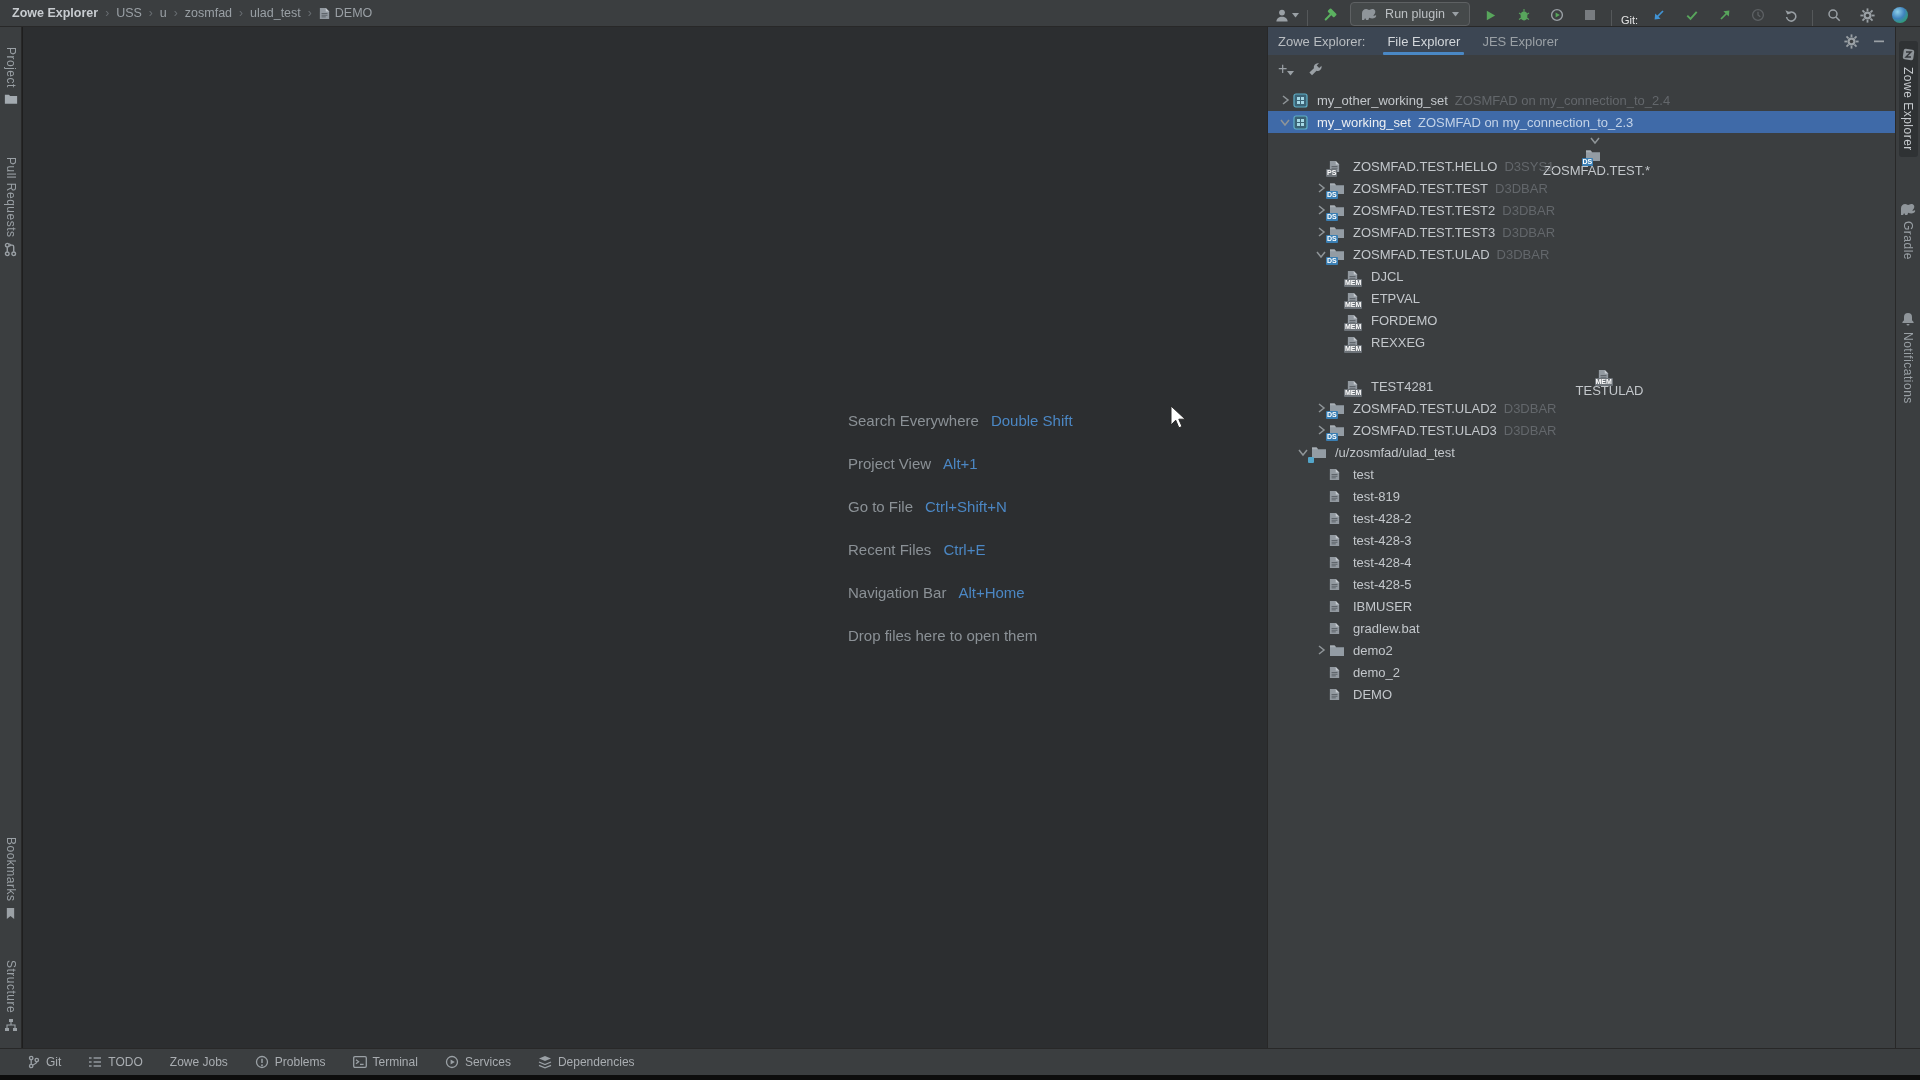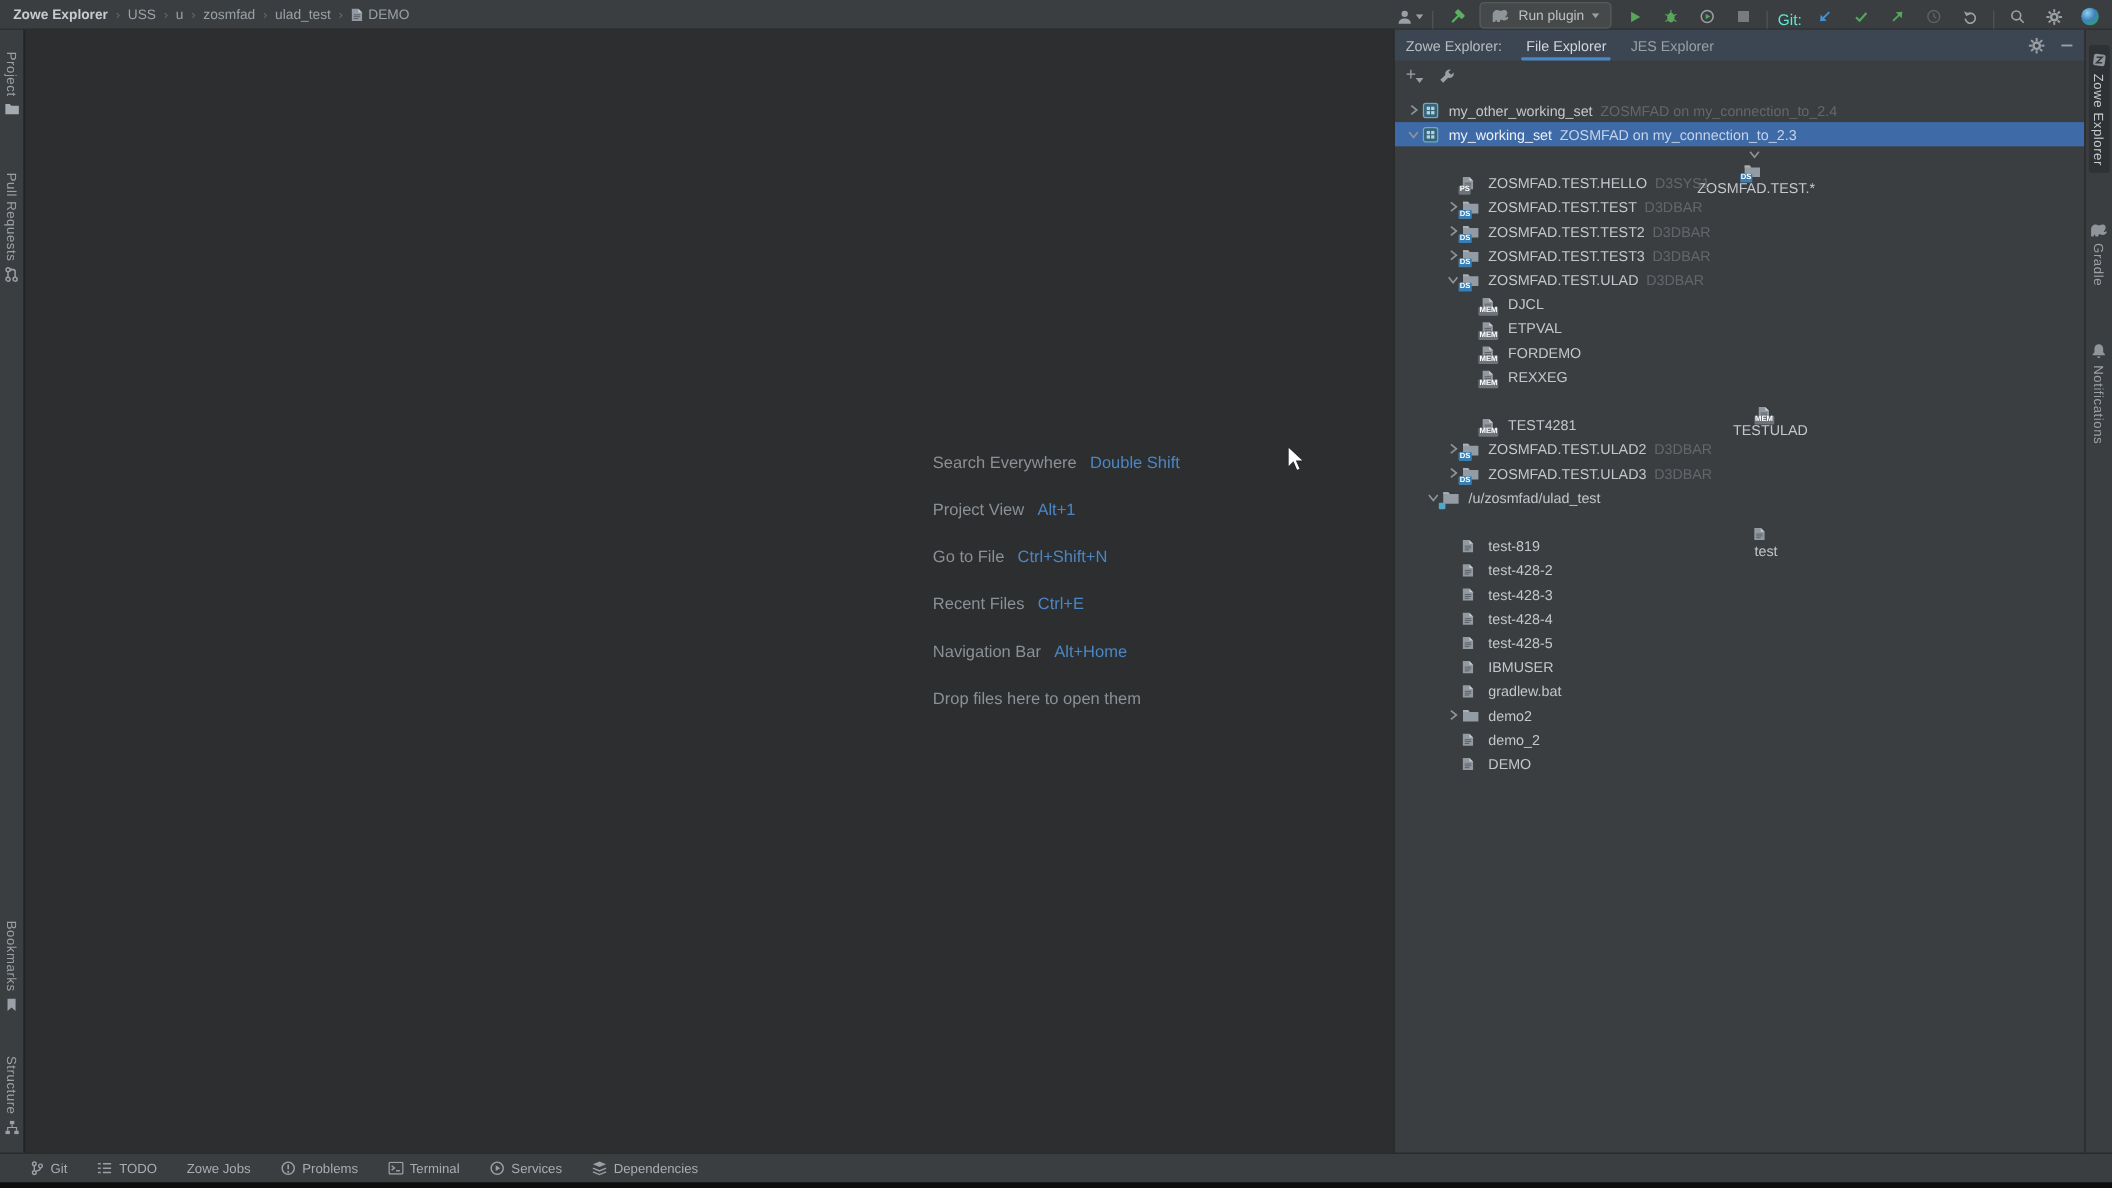--- a/index.html
+++ b/index.html
@@ -10,21 +10,21 @@
   
   .topbar{position:absolute;left:0;top:0;width:1920px;height:27px;background:var(--bg-panel);
           border-bottom:1px solid var(--border);display:flex;align-items:center;justify-content:space-between;box-sizing:border-box;}
   .breadcrumbs{display:flex;align-items:center;gap:7px;padding-left:12px;font-size:12.5px;color:#9aa0a5;}
   .crumb{display:flex;align-items:center;gap:5px;cursor:default;}
   .crumb.first{color:#c8ccd0;font-weight:bold;}
   .crumb-sep{color:#686d71;font-size:12px;}
   .topbar-right{display:flex;align-items:flex-end;gap:9px;padding-right:8px;height:100%;}
   .tb-btn{display:flex;align-items:center;justify-content:center;width:24px;height:22px;border-radius:3px;cursor:default;}
   .tb-divider{width:1px;height:16px;background:#55585a;}
-  .tb-label{font-size:14px;color:#5eead4;}
+  .tb-label{font-size:11px;color:#e5e5e5;}
   .run-combo{display:flex;align-items:center;gap:7px;background:#45494a;border:1px solid #5e6163;border-radius:4px;
              padding:2px 10px;height:18px;font-size:12.5px;color:#bcc0c3;}
   .sphere{width:16px;height:16px;border-radius:50%;
           background:radial-gradient(circle at 35% 30%,#8ed0ea,#3f82bd 45%,#2f9f70 80%,#247a52);}
   .user-caret{margin-left:2px;}
   
   .stripe{position:absolute;top:27px;bottom:32px;background:var(--bg-panel);display:flex;flex-direction:column;align-items:center;box-sizing:border-box;}
   .stripe-left{left:0;width:22px;border-right:1px solid var(--border);padding-top:14px;}
   .stripe-right{right:0;width:25px;border-left:1px solid var(--border);padding-top:14px;}
   .stripe-item{display:flex;flex-direction:column;align-items:center;gap:5px;color:#9aa0a5;font-size:12px;
@@ -638,21 +638,21 @@
         </span>
         <span class="tree-icon">
           <svg width="16" height="13" viewBox="0 0 16 13">
             <path d="M1 1.5h4.6L7 3.2h8V12H1z" fill="#939ca4"></path>
             <path d="M1 1.5h4.6L7 3.2H1z" fill="#a9b0b6"></path>
           </svg>
           <span class="badge sq"></span>
         </span>
         <span class="tree-label">/u/zosmfad/ulad_test</span>
       </div>
-      <div class="tree-row" style="padding-left: 44px; flex-direction: column;">
+      <div class="tree-row" style="padding-left: 44px;">
         <span class="chev"></span>
         <span class="tree-icon">
           <svg width="11" height="13" viewBox="0 0 13 15">
             <path d="M1 1h7l4 4v9H1z" fill="#9299a0"></path>
             <path d="M8 1l4 4H8z" fill="#c6cbd0"></path>
             <rect x="3" y="7" width="7" height="1" fill="#565c62"></rect>
             <rect x="3" y="9" width="7" height="1" fill="#565c62"></rect>
             <rect x="3" y="11" width="5" height="1" fill="#565c62"></rect>
           </svg>
         </span>

